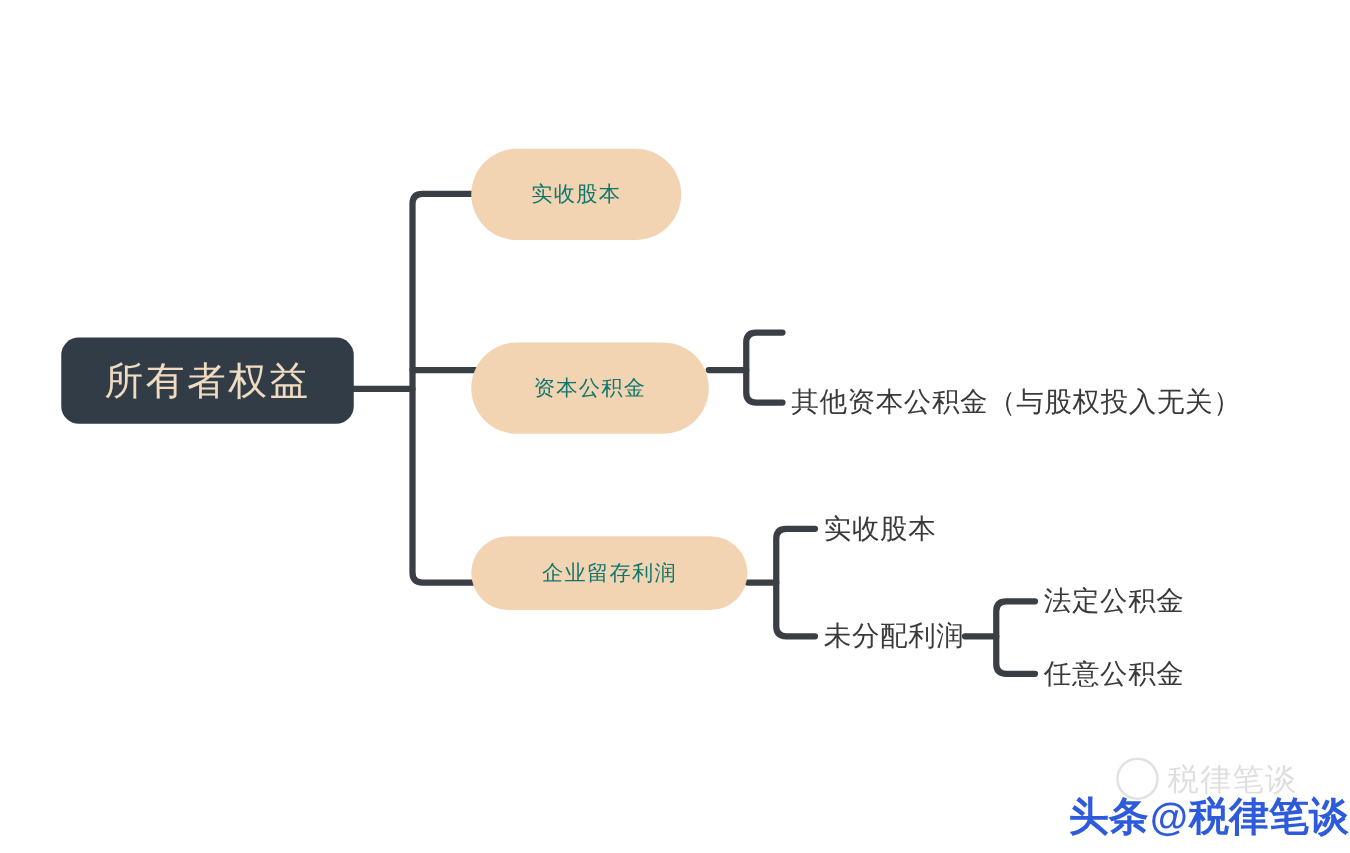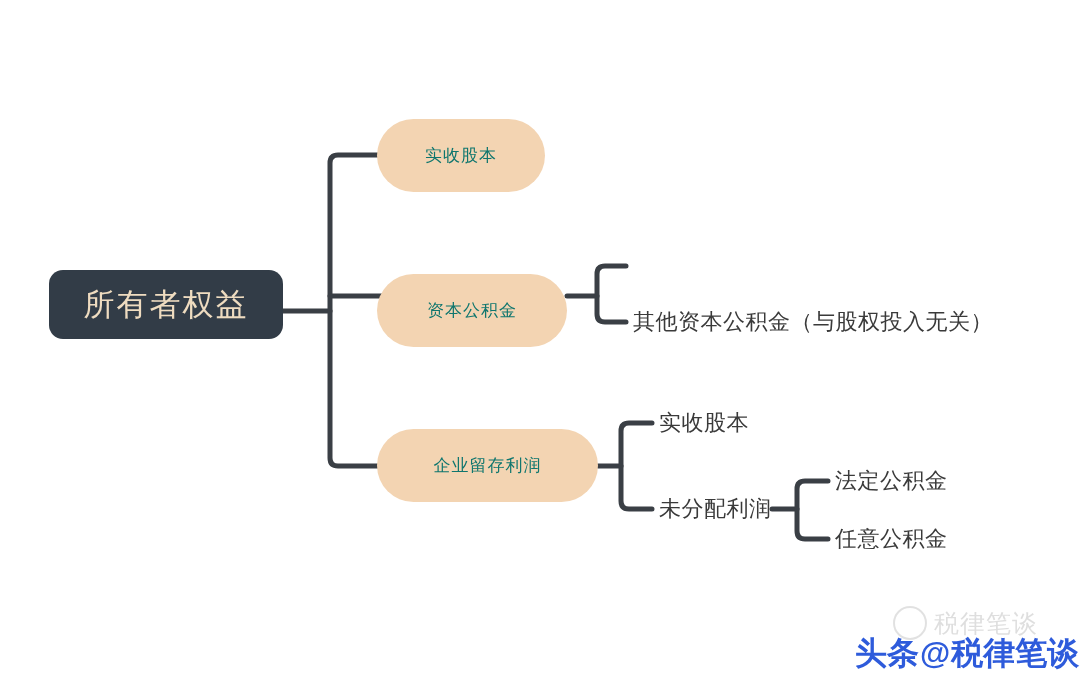--- a/index.html
+++ b/index.html
@@ -63,21 +63,21 @@
   .node-capital-reserve {
     left: 377px;
     top: 274px;
     width: 190px;
     height: 73px;
   }
   .node-retained {
     left: 377px;
     top: 429px;
     width: 221px;
-    height: 73px;
+    height: 59px;
   }
 
   
   .leaf {
     position: absolute;
     color: #3a3a3a;
     font-size: 22px;
     letter-spacing: 0.5px;
     white-space: nowrap;
     transform: translateY(-50%);

